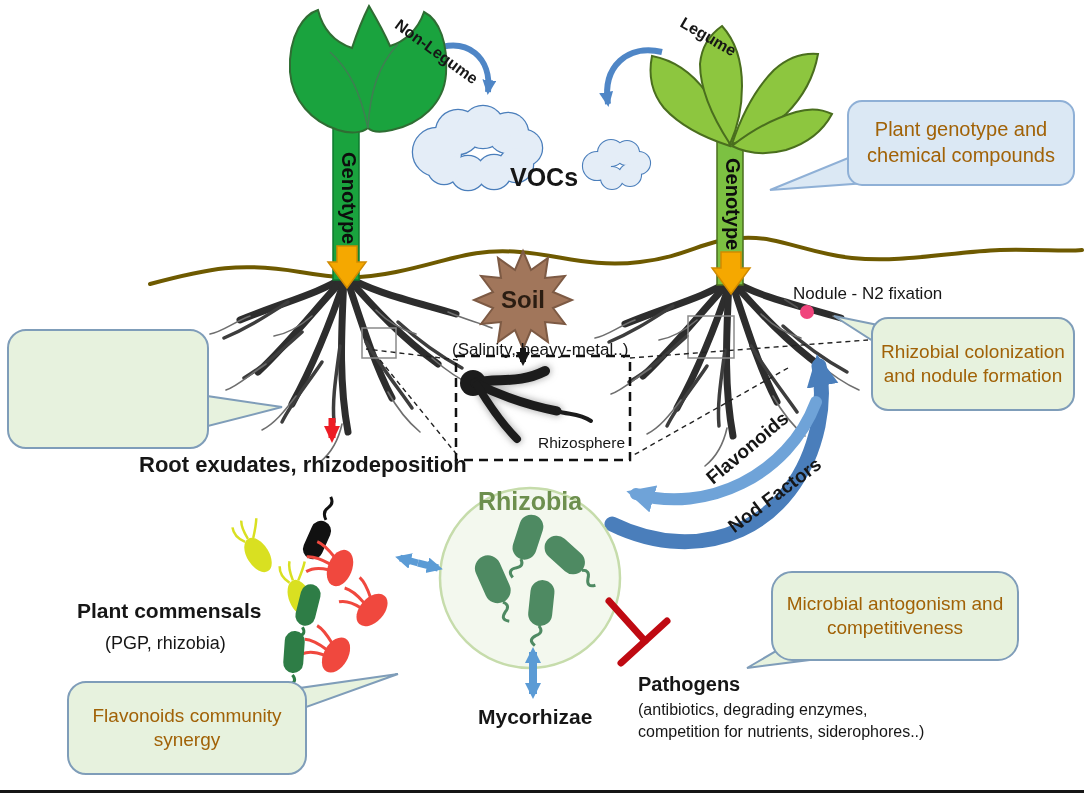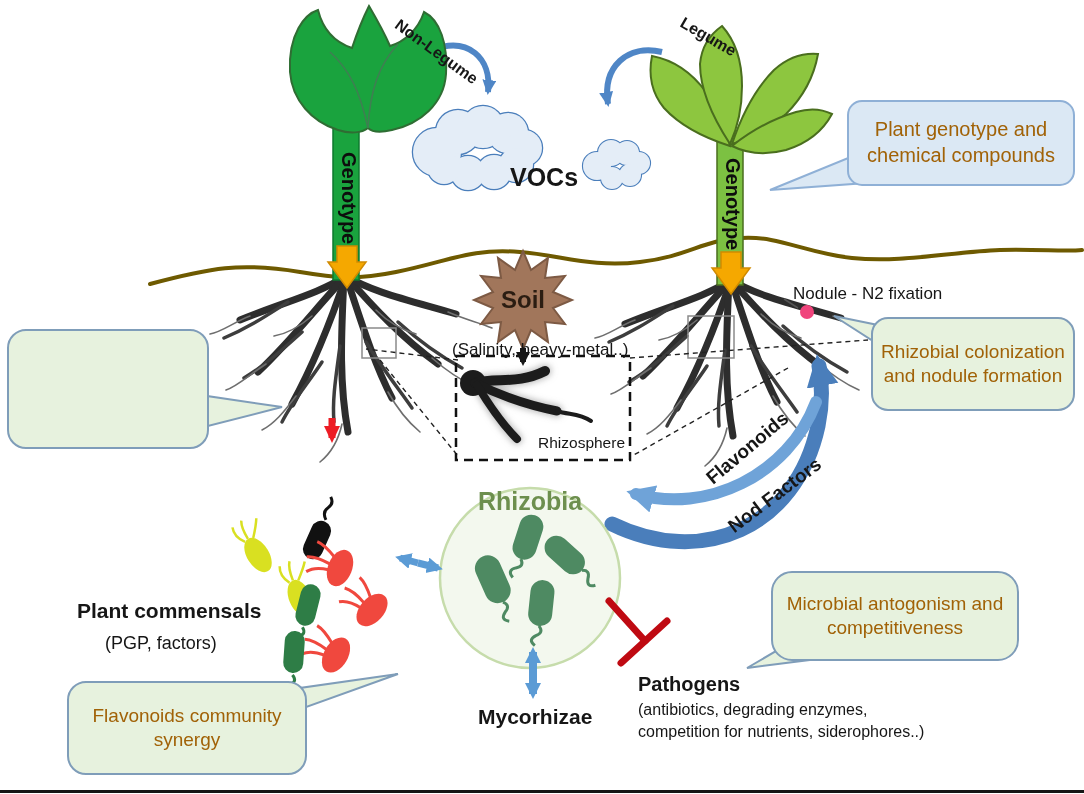--- a/index.html
+++ b/index.html
@@ -289,28 +289,29 @@
 
 <div class="lbl b rot" style="left:402px;top:16px;font-size:16px;transform:rotate(36deg);">Non-Legume</div>
 <div class="lbl b rot" style="left:686px;top:14px;font-size:16px;transform:rotate(30deg);">Legume</div>
 
 <div class="lbl b" style="left:510px;top:163px;font-size:25px;">VOCs</div>
 
 <div class="lbl b" style="left:490px;top:286px;width:66px;text-align:center;font-size:24px;color:#2b1d12;">Soil</div>
 <div class="lbl" style="left:452px;top:340px;font-size:17px;">(Salinity, heavy-metal..)</div>
 <div class="lbl" style="left:538px;top:434px;font-size:15.5px;">Rhizosphere</div>
 <div class="lbl" style="left:793px;top:284px;font-size:17px;">Nodule - N2 fixation</div>
+<div class="lbl b" style="left:139px;top:452px;font-size:22px;">Root exudates, rhizodeposition</div>
 
 <div class="lbl b rot" style="left:702px;top:472px;font-size:19px;transform:rotate(-40deg);">Flavonoids</div>
 <div class="lbl b rot" style="left:724px;top:520px;font-size:19px;transform:rotate(-37deg);">Nod Factors</div>
 
 <div class="lbl b" style="left:465px;top:487px;width:130px;text-align:center;font-size:25px;color:#6d8f4e;">Rhizobia</div>
 
 <div class="lbl b" style="left:77px;top:599px;font-size:21px;">Plant commensals</div>
-<div class="lbl" style="left:105px;top:633px;font-size:18px;">(PGP, factors)</div>
+<div class="lbl" style="left:105px;top:633px;font-size:18px;">(PGP, rhizobia)</div>
 
 <div class="lbl b" style="left:478px;top:705px;font-size:21px;">Mycorhizae</div>
 
 <div class="lbl b" style="left:638px;top:673px;font-size:20px;">Pathogens</div>
 <div class="lbl" style="left:638px;top:699px;font-size:16px;width:300px;white-space:normal;line-height:1.35;">(antibiotics, degrading enzymes, competition for nutrients,  siderophores..)</div>
 
 <div class="callout-text" style="left:850px;top:103px;width:222px;height:80px;font-size:20px;">Plant genotype and chemical compounds</div>
 <div class="callout-text" style="left:778px;top:574px;width:234px;height:84px;">Microbial antogonism and competitiveness</div>
 <div class="callout-text" style="left:876px;top:320px;width:194px;height:88px;">Rhizobial colonization and nodule formation</div>
 <div class="callout-text" style="left:74px;top:684px;width:226px;height:88px;">Flavonoids community synergy</div>

